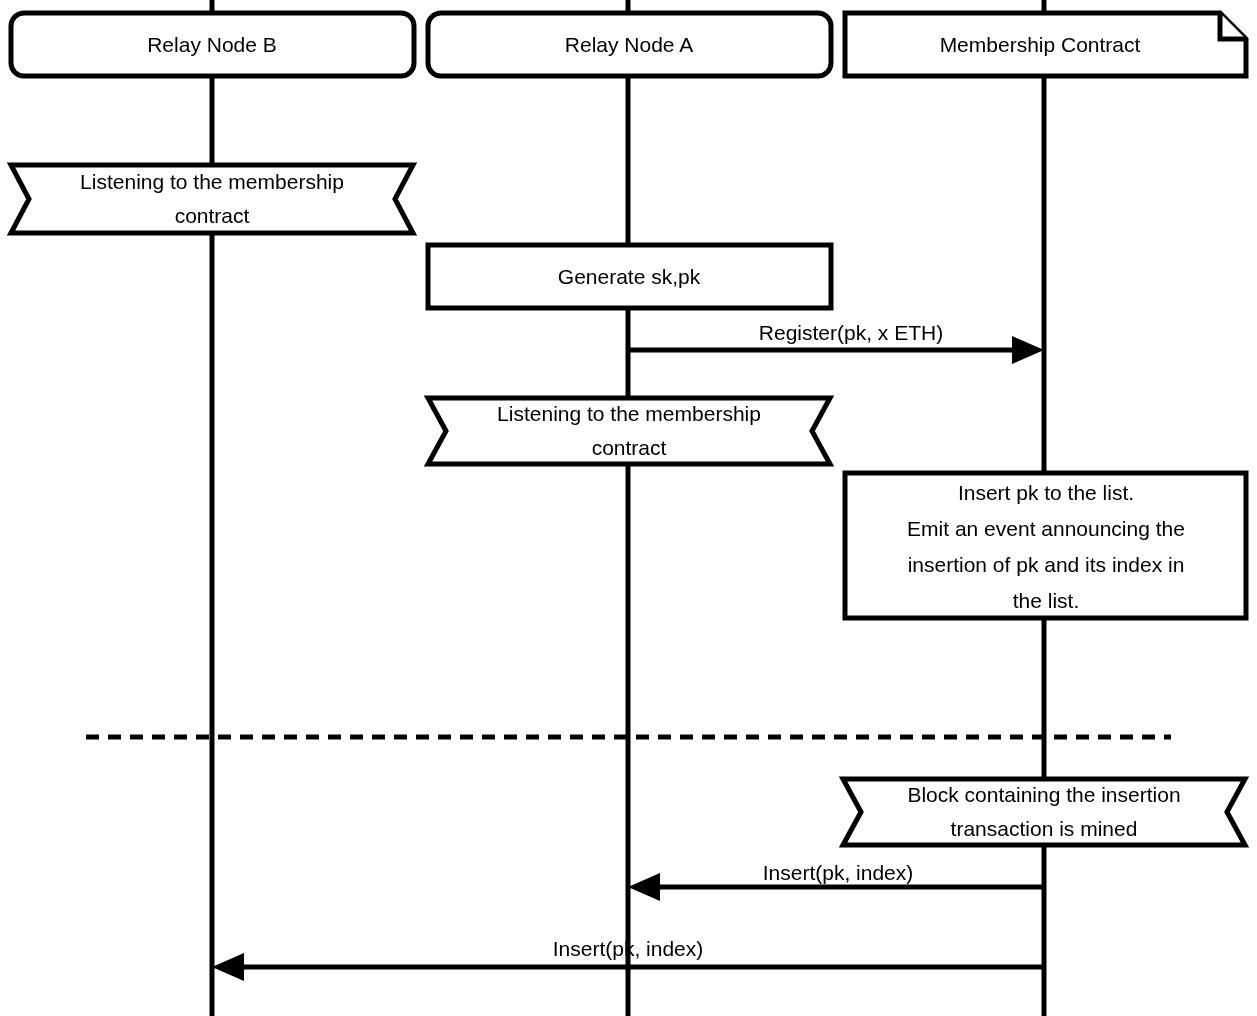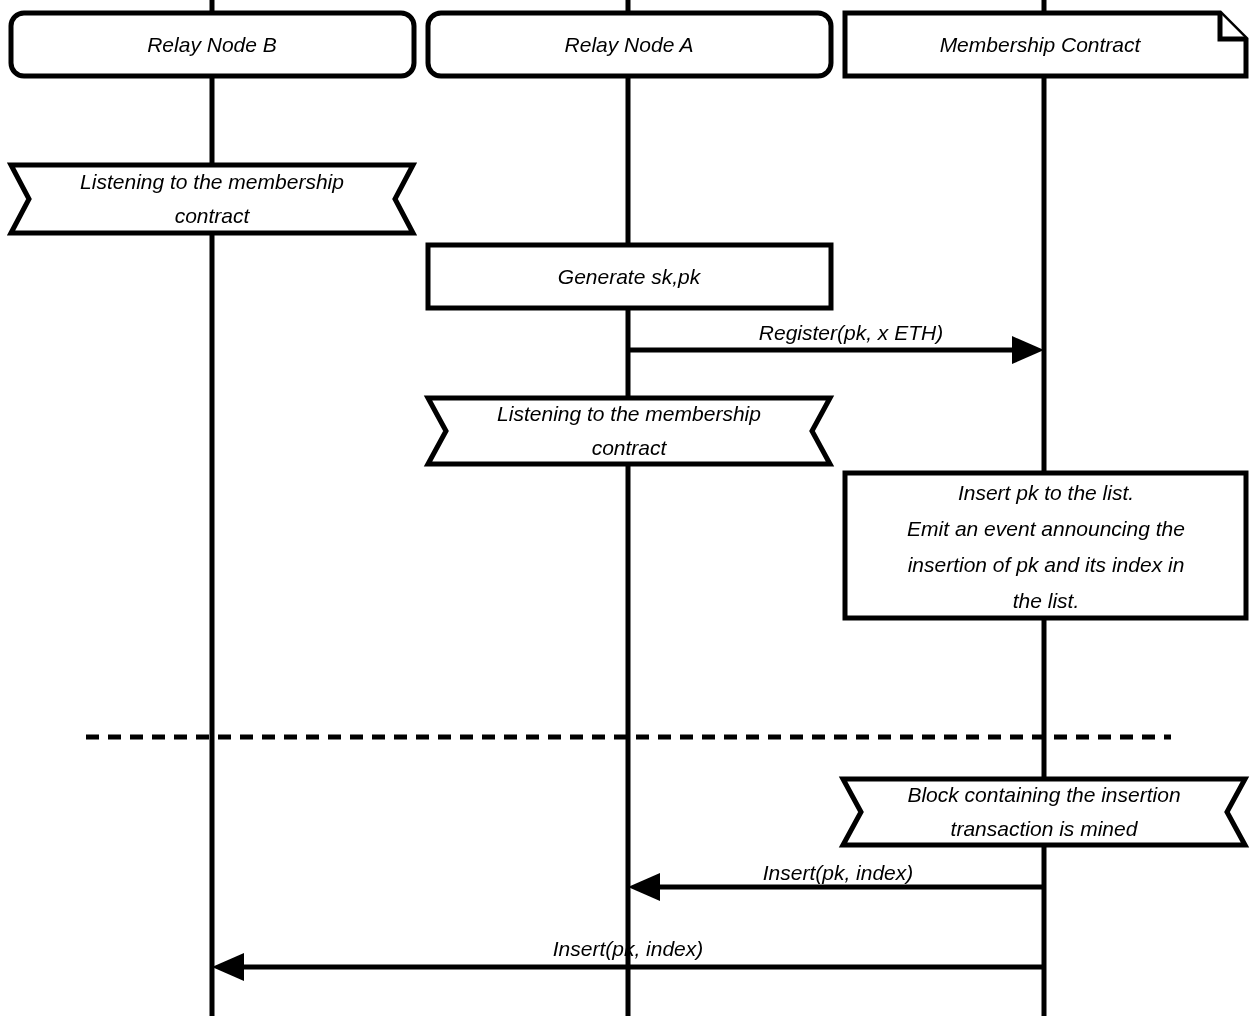--- a/index.html
+++ b/index.html
@@ -10,21 +10,20 @@
   body {
     width: 1257px;
     height: 1016px;
     font-family: "Liberation Sans", sans-serif;
     overflow: hidden;
   }
   #diagram-root {
     position: relative;
     width: 1257px;
     height: 1016px;
-    font-style: italic;
   }
   svg#seq-svg {
     display: block;
     width: 1257px;
     height: 1016px;
   }
   .lifeline {
     stroke: #000000;
     stroke-width: 5;
   }

